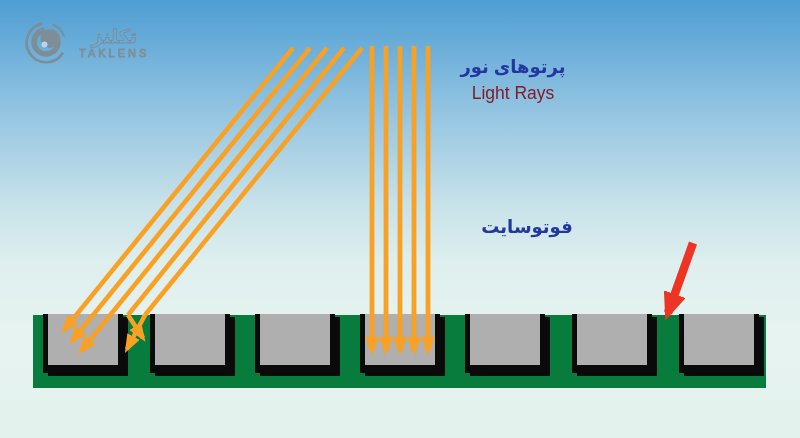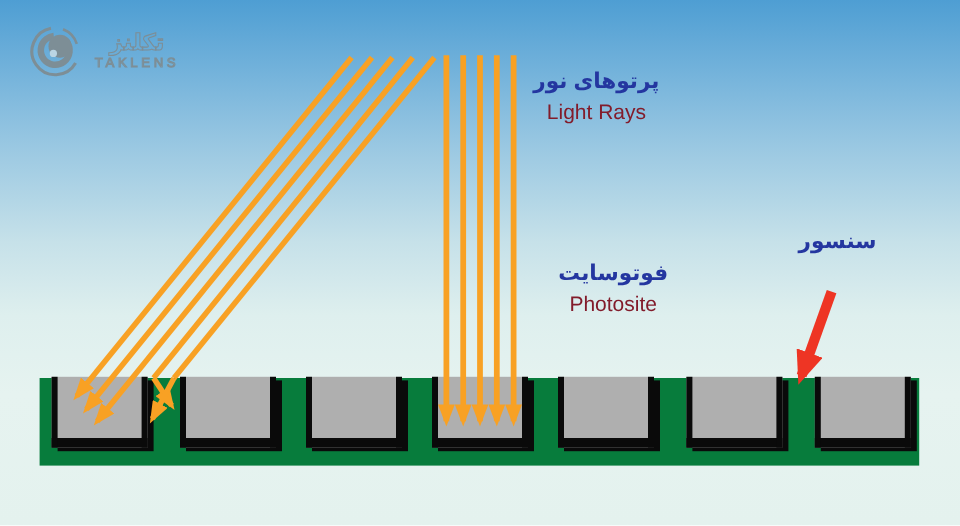--- a/index.html
+++ b/index.html
@@ -32,20 +32,21 @@
   .logo-text { color: var(--logo-gray); }
   @supports (-webkit-text-stroke: 1px black) {
     .logo-text { color: transparent; -webkit-text-stroke: 0.9px var(--logo-gray); }
   }
 
   
   .annot {
     position: absolute; z-index: 3;
     text-align: center; transform: translateX(-50%);
     white-space: nowrap;
+    margin-left: 16px;
   }
   .annot .fa {
     color: var(--label-blue); font-weight: bold; font-size: 18px;
     line-height: 1.3;
   }
   .annot .en {
     color: var(--label-maroon); font-weight: normal; font-size: 17.5px;
     line-height: 1.3; margin-top: 3px;
   }
 
@@ -95,25 +96,23 @@
     </div>
   </div>
 
   <div class="annot" style="left:497px; top:56px">
     <div class="fa" dir="rtl">پرتوهای نور</div>
     <div class="en">Light Rays</div>
   </div>
 
   <div class="annot" style="left:511px; top:216px">
     <div class="fa" dir="rtl">فوتوسایت</div>
-    <div class="en">Photosite</div>
   </div>
 
   <div class="annot" style="left:698px; top:190px">
-    <div class="fa" dir="rtl">سنسور</div>
   </div>
 
   <div class="substrate"></div>
 
   <div class="well" style="left: 43px;"></div>
     <div class="well" style="left: 150px;"></div>
     <div class="well" style="left: 255px;"></div>
     <div class="well" style="left: 360px;"></div>
     <div class="well" style="left: 465px;"></div>
     <div class="well" style="left: 572px;"></div>

